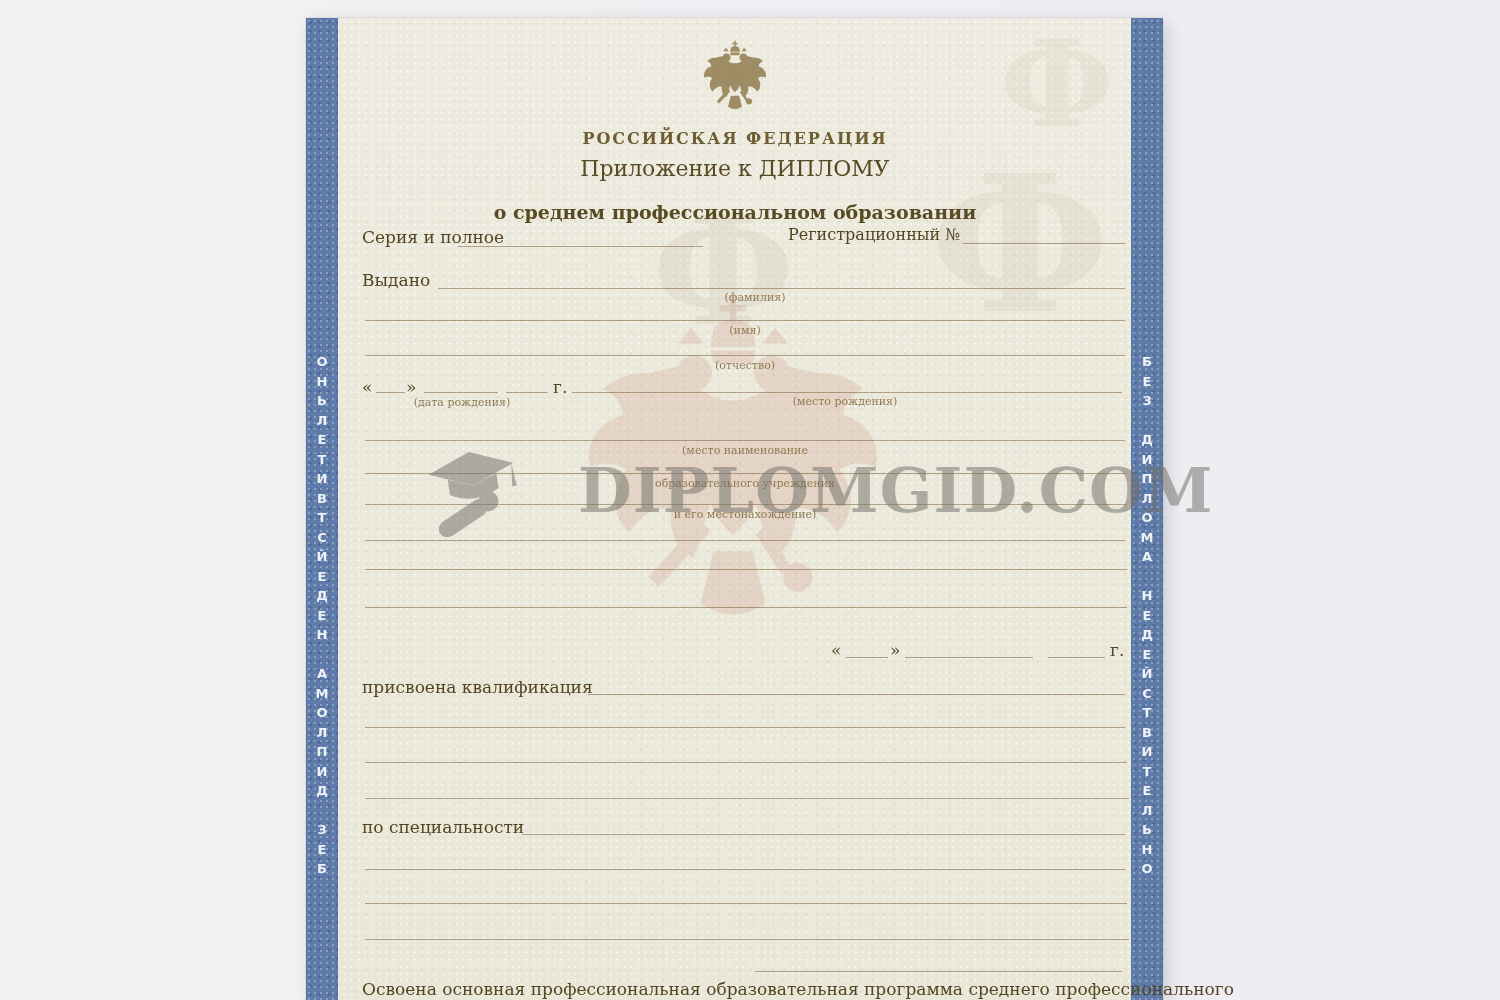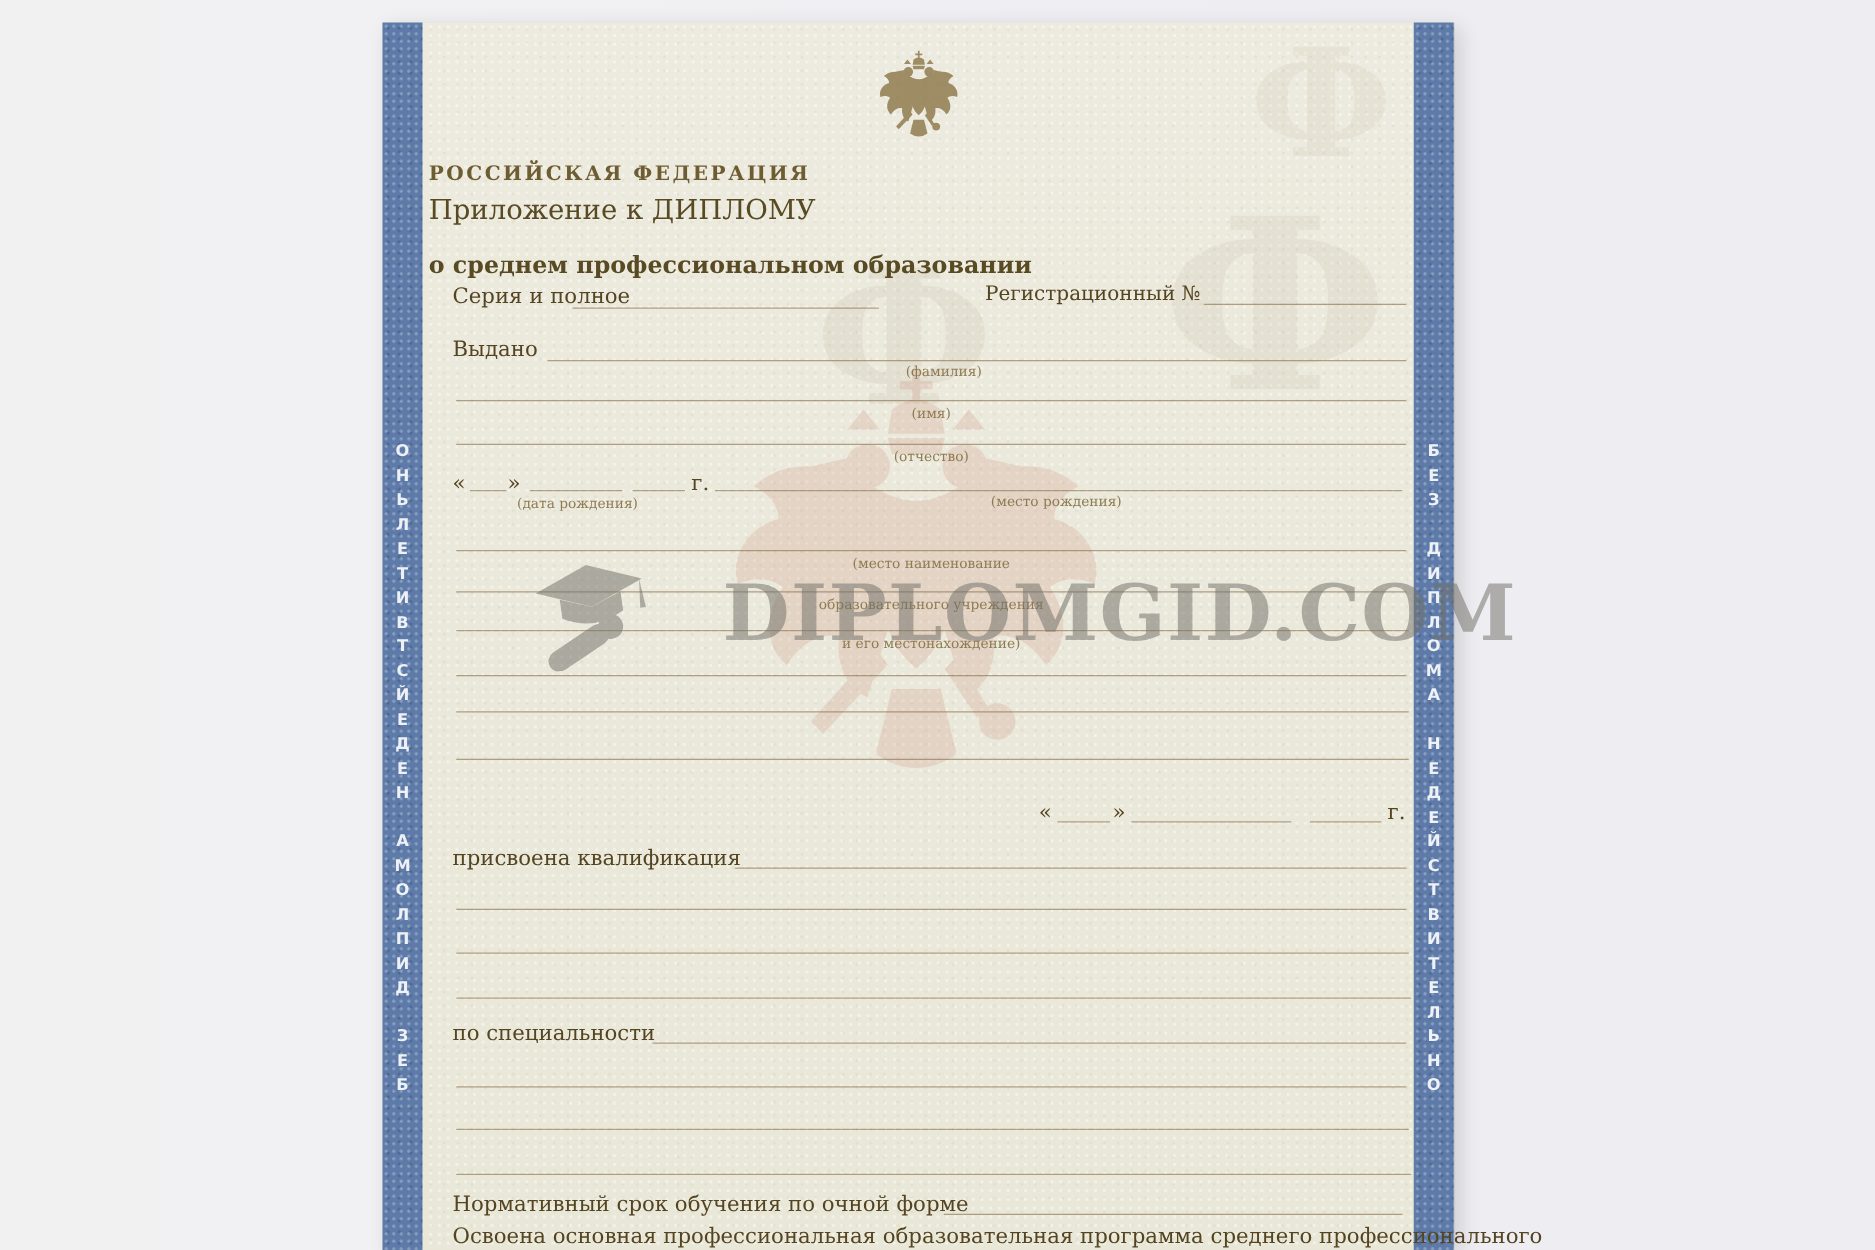--- a/index.html
+++ b/index.html
@@ -32,21 +32,21 @@
     position:absolute;left:0;right:0;top:334px;
     font-family:"DejaVu Sans","Liberation Sans",sans-serif;
     font-weight:bold;font-size:13px;color:#eef1f6;text-align:center;
   }
   .vchar{display:block;height:19.5px;line-height:19.5px;}
   
   .lbl{position:absolute;font-size:17px;color:#544421;white-space:nowrap;z-index:2;}
   .lbl.sm{font-size:16px;}
   .hint{position:absolute;font-size:11px;color:#8f7b52;white-space:nowrap;transform:translateX(-50%);z-index:2;}
   .rule{position:absolute;height:0;border-top:1px solid rgba(138,112,74,.62);z-index:2;}
-  .center-line{position:absolute;left:343px;width:784px;color:#6a5930;z-index:2;}
+  .center-line{position:absolute;left:343px;width:784px;text-align:center;color:#6a5930;z-index:2;}
   .country{font-weight:bold;font-size:16px;letter-spacing:2px;color:#6e5d32;}
   .title1{font-weight:normal;font-size:22px;color:#584a22;}
   .title2{font-weight:bold;font-size:19px;color:#584a22;margin-top:17px;}
   
   .phi{position:absolute;font-weight:bold;color:#a8987e;z-index:1;line-height:1;}
   #emblem-top{position:absolute;left:700px;top:40px;width:70px;height:78px;color:#8b7547;opacity:.8;z-index:2;}
   #emblem-bg{position:absolute;left:568px;top:292px;width:330px;height:363px;color:#c8826e;opacity:.2;z-index:1;filter:blur(.4px);}
   
   #watermark{
     position:absolute;left:428px;top:447px;display:flex;align-items:center;gap:10px;
@@ -164,21 +164,20 @@
   <div class="rule" style="left:365px;top:727px;width:760px"></div>
   <div class="rule" style="left:365px;top:762px;width:762px"></div>
   <div class="rule" style="left:365px;top:798px;width:764px"></div>
 
   <div class="lbl" style="left:362px;top:817px">по специальности</div>
   <div class="rule" style="left:522px;top:834px;width:603px"></div>
   <div class="rule" style="left:365px;top:869px;width:760px"></div>
   <div class="rule" style="left:365px;top:903px;width:762px"></div>
   <div class="rule" style="left:365px;top:939px;width:764px"></div>
 
-  <div class="lbl" style="left:362px;top:954px">Нормативный срок обучения по очной форме</div>
   <div class="rule" style="left:755px;top:971px;width:367px"></div>
   <div class="lbl" style="left:362px;top:979px">Освоена основная профессиональная образовательная программа среднего профессионального</div>
 
   <div id="watermark">
     <svg width="92" height="86" viewBox="0 0 60 56">
         <use href="#gradcap"></use>
       </svg>
     <span class="wm-text">DIPLOMGID.COM</span>
   </div>
 

